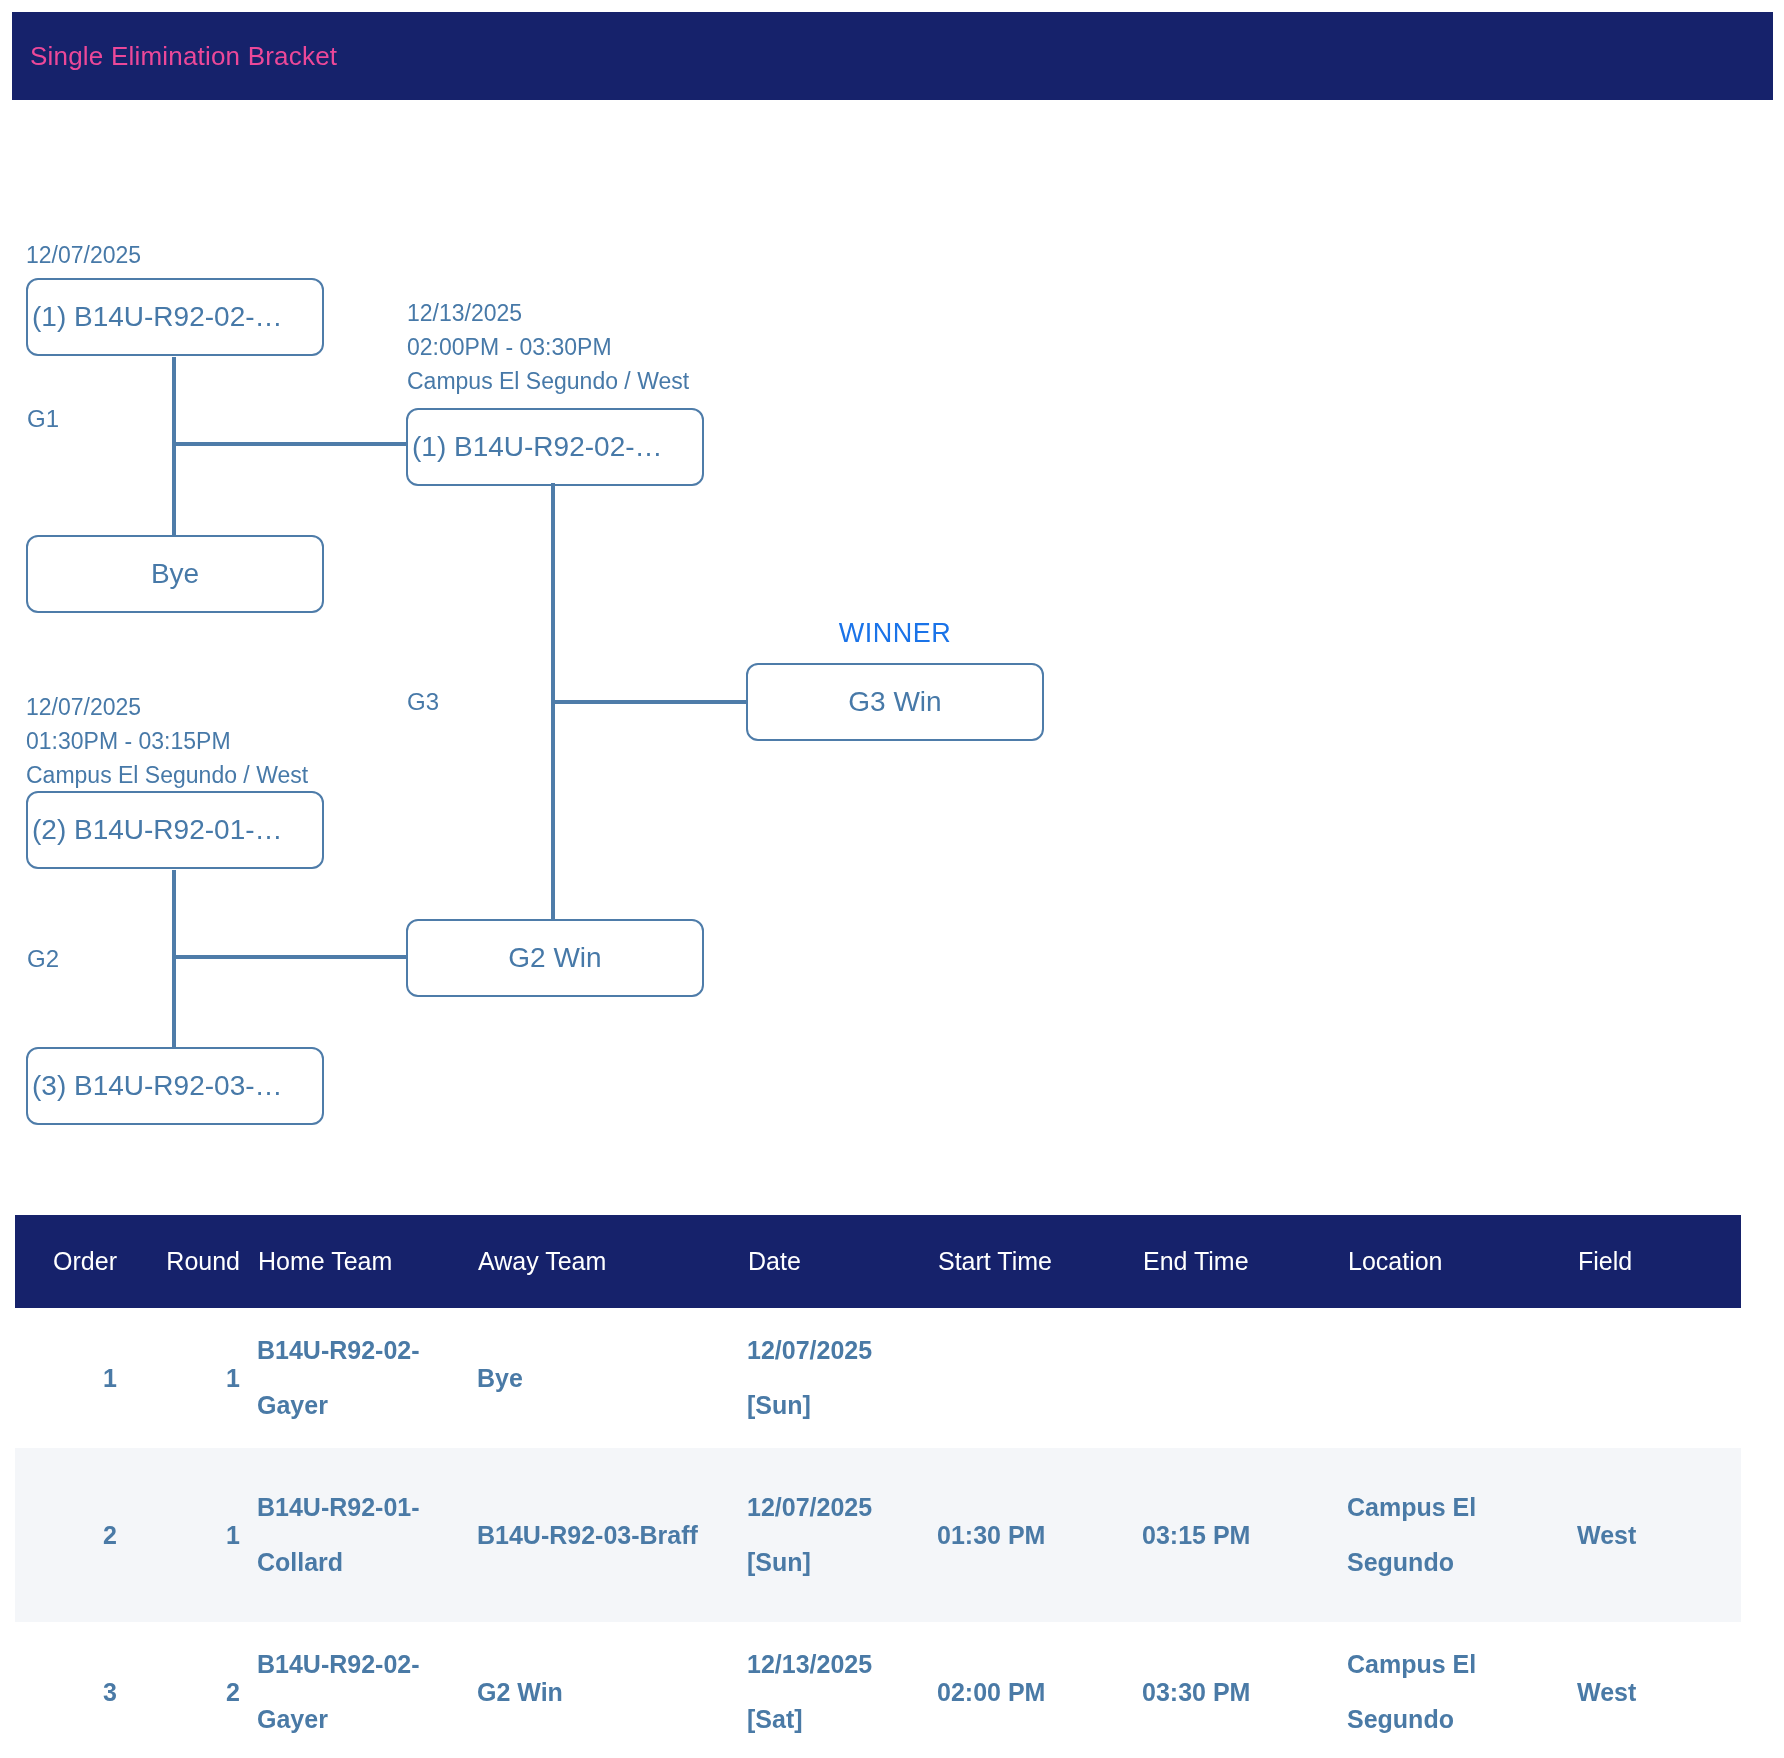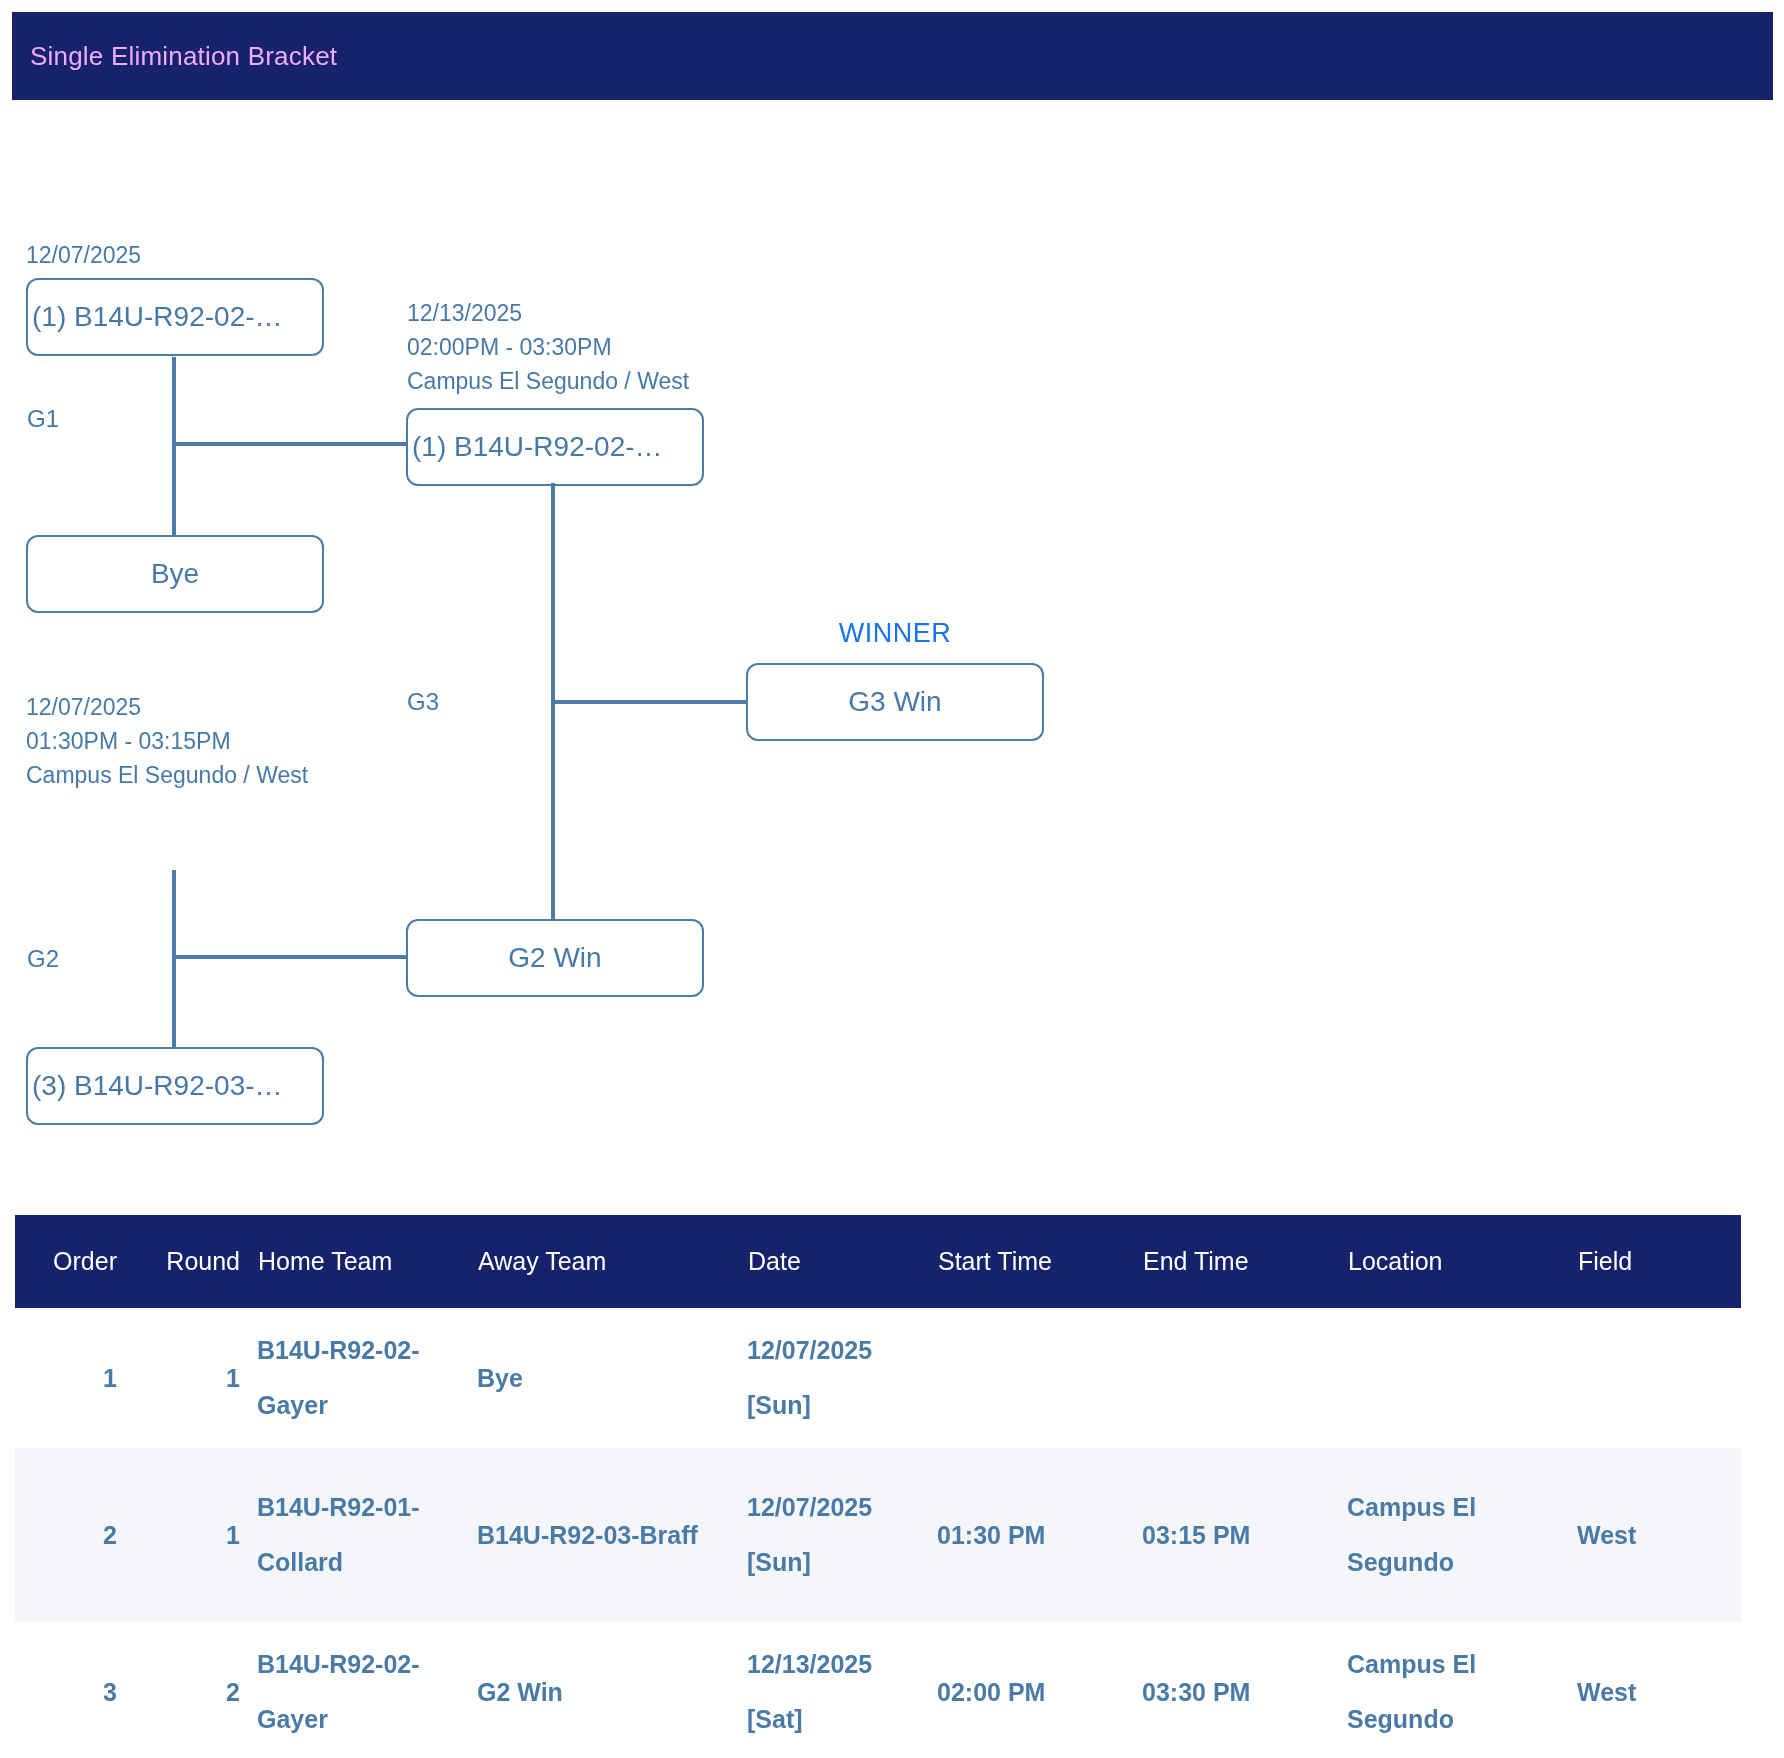--- a/index.html
+++ b/index.html
@@ -10,21 +10,21 @@
     --stripe:#f4f6f9;
   }
   *{box-sizing:border-box;margin:0;padding:0;}
   html,body{width:1784px;height:1758px;background:#ffffff;overflow:hidden;
     font-family:"Liberation Sans", sans-serif;}
   .page{position:relative;width:1784px;height:1758px;}
 
   
   .titlebar{position:absolute;left:12px;top:12px;width:1761px;height:88px;
     background:var(--navy);display:flex;align-items:center;padding-left:18px;}
-  .titlebar .title{color:#f0abfc;font-size:26px;letter-spacing:.2px;}
+  .titlebar .title{color:#ec4899;font-size:26px;letter-spacing:.2px;}
 
   
   .bracket{position:absolute;left:0;top:0;width:1784px;height:1210px;margin-left:11px;}
   .bx{position:absolute;width:298px;height:78px;border:2px solid var(--line);
     border-radius:12px;background:#fff;color:var(--text-blue);font-size:28px;
     display:flex;align-items:center;white-space:nowrap;overflow:hidden;}
   .bx.seed{justify-content:flex-start;padding-left:4px;}
   .bx.center{justify-content:center;}
   .meta{position:absolute;color:var(--text-blue);font-size:23px;line-height:34px;white-space:nowrap;}
   .glabel{position:absolute;color:var(--text-blue);font-size:24px;}
@@ -74,20 +74,21 @@
     <div class="hline" style="left:540px;top:700px;width:195px;"></div>
 
     <div class="winner-label">WINNER</div>
     <div class="bx center" style="left:735px;top:663px;">G3 Win</div>
 
     <div class="meta" style="left:15px;top:690px;">
       <div>12/07/2025</div>
       <div>01:30PM - 03:15PM</div>
       <div>Campus El Segundo / West</div>
     </div>
+    <div class="bx seed" style="left:15px;top:791px;">(2) B14U-R92-01-…</div>
     <div class="glabel" style="left:16px;top:945px;">G2</div>
     <div class="bx seed" style="left:15px;top:1047px;">(3) B14U-R92-03-…</div>
     <div class="vline" style="left:161px;top:870px;height:177px;"></div>
     <div class="hline" style="left:161px;top:955px;width:234px;"></div>
     <div class="bx center" style="left:395px;top:919px;">G2 Win</div>
 
   </div>
 
   <table class="sched">
     <colgroup>

